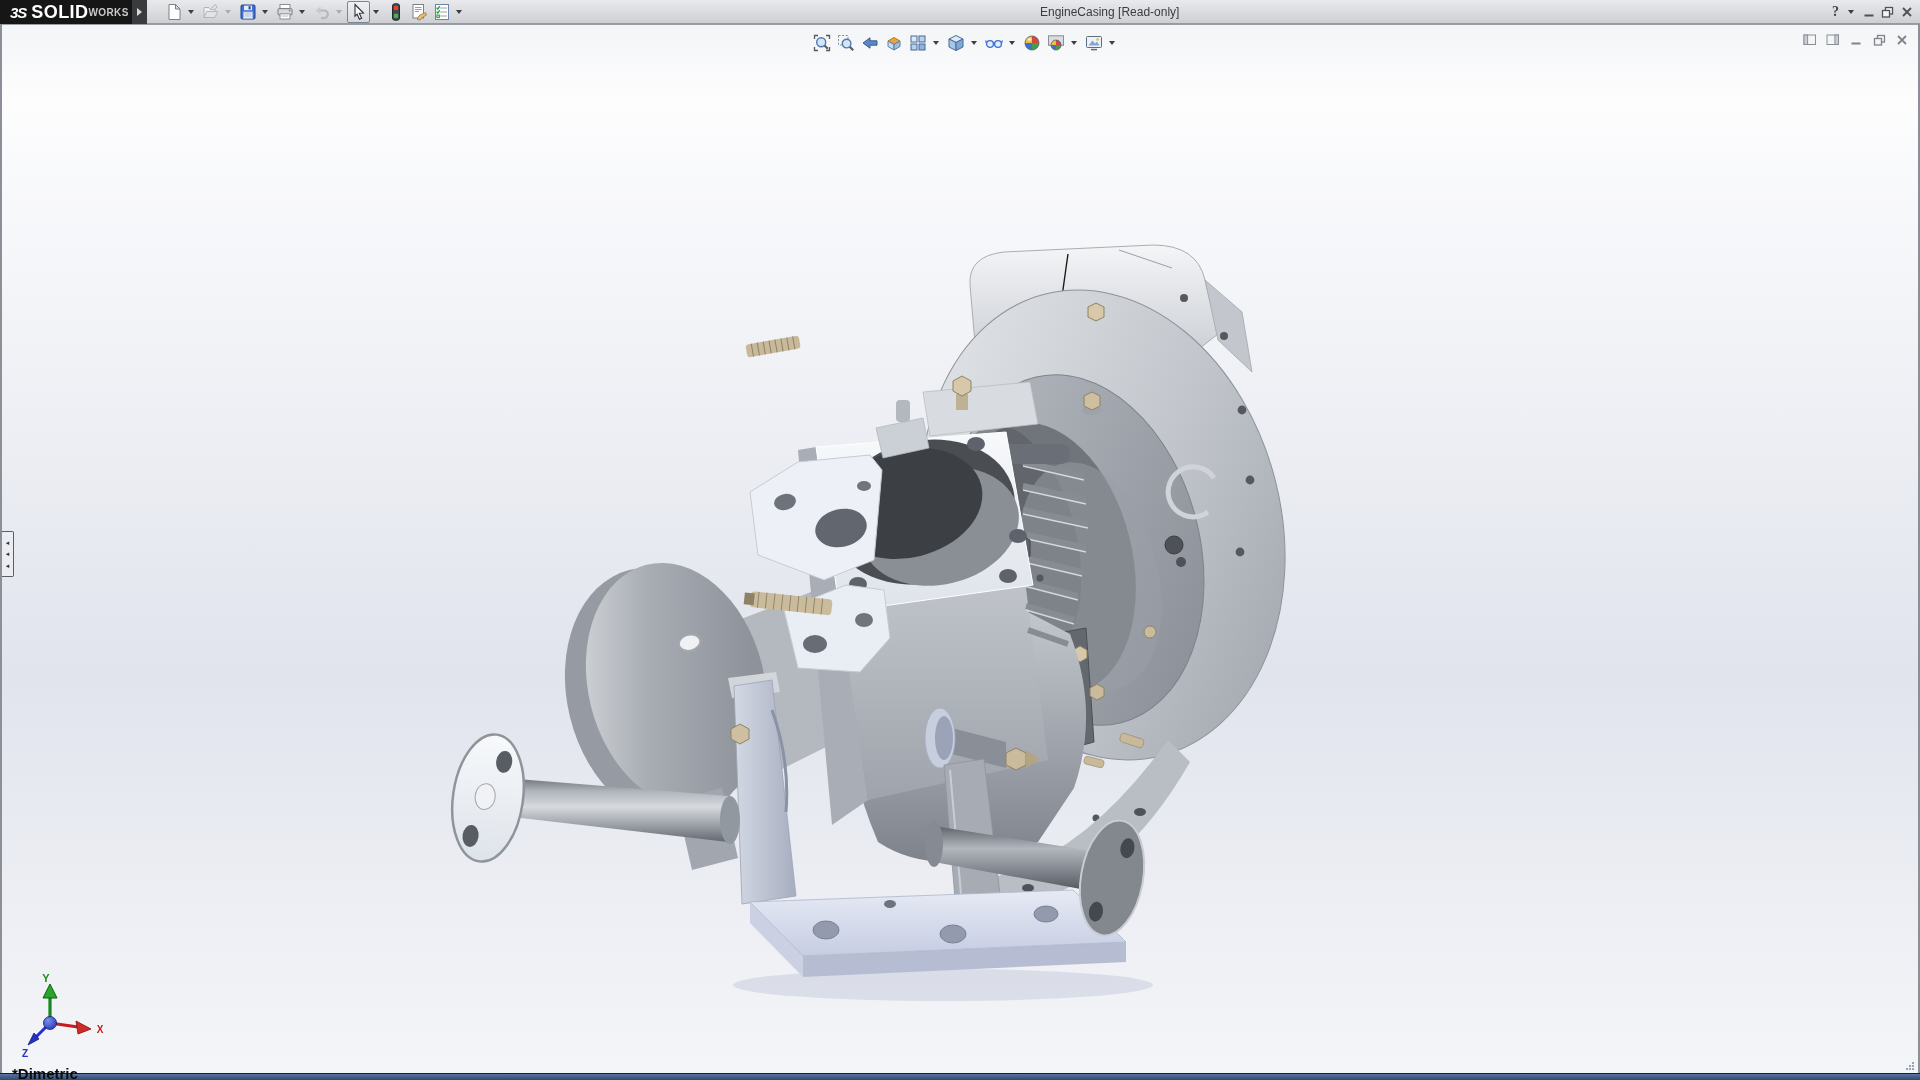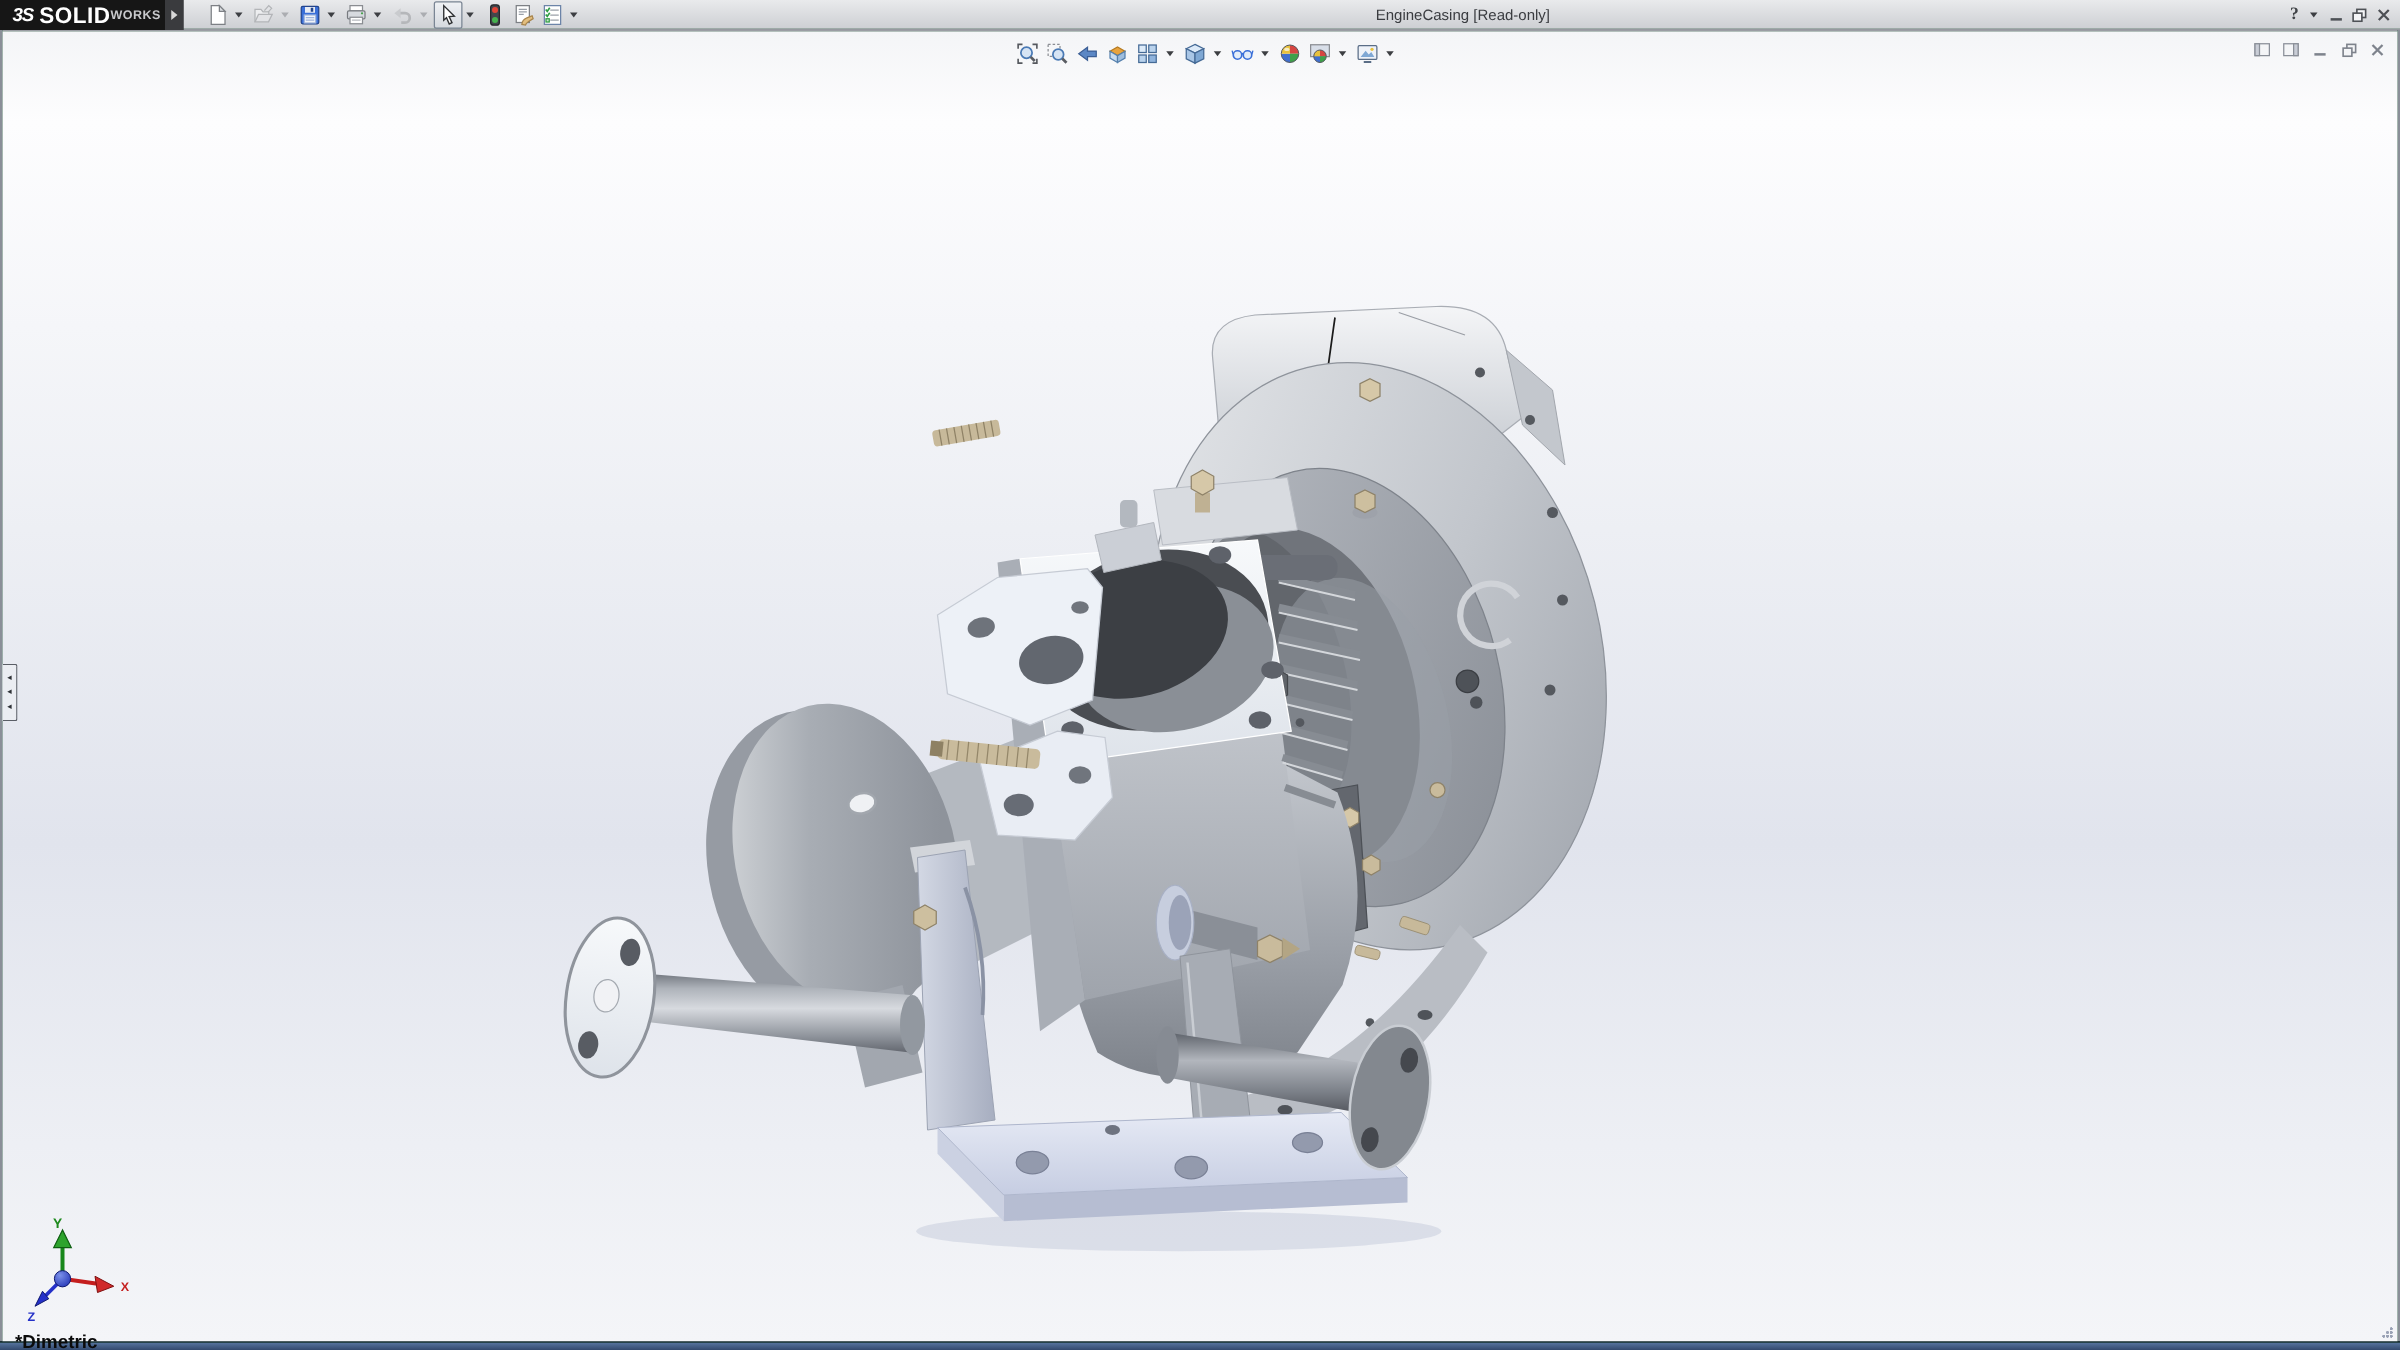--- a/index.html
+++ b/index.html
@@ -18,21 +18,21 @@
   .logo-expand{position:absolute;left:132px;top:0;width:15px;height:24px;background:#3A3B3E;
                display:flex;align-items:center;justify-content:center;}
   .logo-expand::after{content:"";border-left:5px solid #D8D8D8;border-top:4px solid transparent;
                border-bottom:4px solid transparent;}
   .std-toolbar{position:absolute;left:162px;top:0;height:24px;display:flex;align-items:center;}
   .tbtn{width:23px;height:22px;display:flex;align-items:center;justify-content:center;border:1px solid transparent;}
   .tbtn.pressed{border:1px solid #7A8594;background:linear-gradient(#EFF1F4,#D5D9DF);border-radius:2px;}
   .dd{width:11px;height:22px;display:flex;align-items:center;justify-content:center;margin-right:3px;}
   .dd::after{content:"";border-top:4px solid #3C3E42;border-left:3.5px solid transparent;border-right:3.5px solid transparent;}
   .dd.dis::after{border-top-color:#ABADB1;}
-  .doc-title{position:absolute;left:1040px;top:5px;width:200px;text-align:right;
+  .doc-title{position:absolute;left:1040px;top:5px;width:200px;text-align:left;
              font-size:12px;color:#3A3C40;white-space:nowrap;}
   .main-ctl{position:absolute;right:4px;top:0;height:24px;display:flex;align-items:center;}
   .mbtn{width:19px;height:20px;display:flex;align-items:center;justify-content:center;color:#3F4246;}
   .help-glyph{font-size:14px;font-weight:bold;color:#3F4246;font-family:"Liberation Serif",serif;}
 
   
   .frame-left,.frame-right{position:absolute;top:24px;bottom:7px;width:2px;background:#8A8F98;}
   .frame-left{left:0;} .frame-right{right:0;}
   .frame-bottom{position:absolute;left:0;right:0;bottom:0;height:7px;
                 border-top:1px solid #15202F;background:linear-gradient(#57759F,#32496E);}

